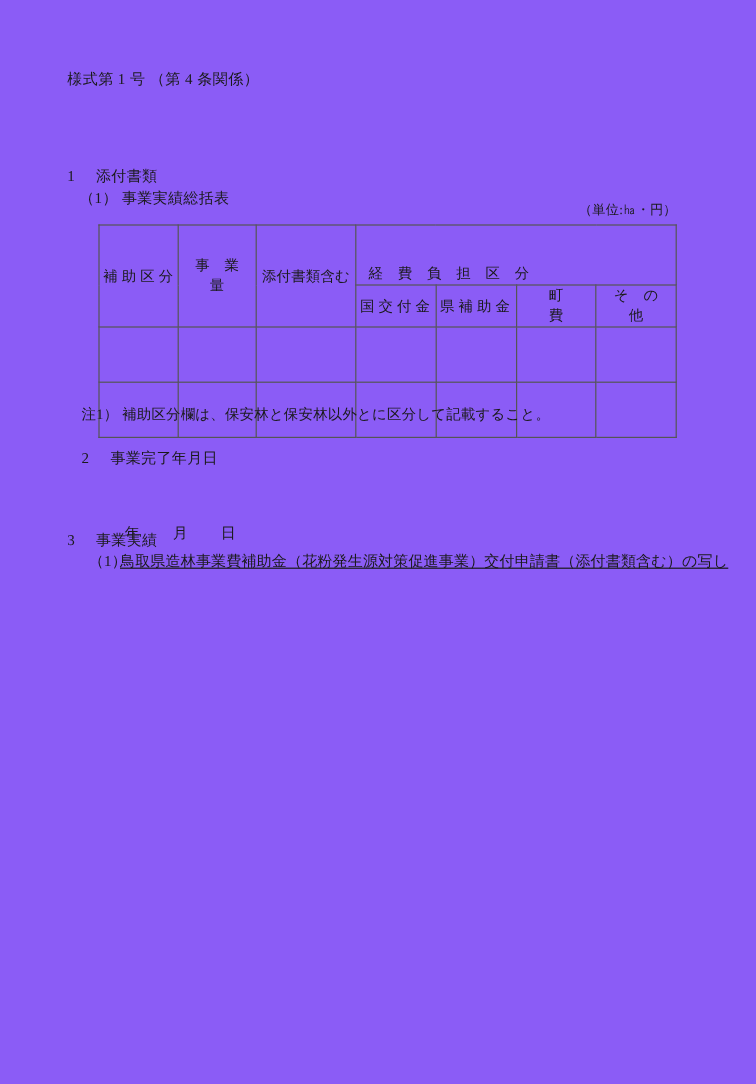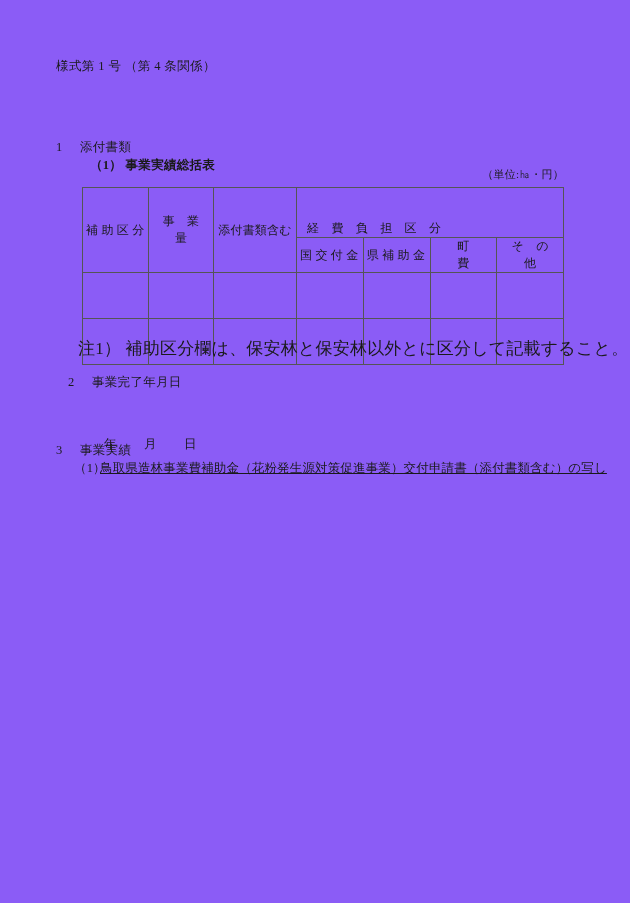--- a/index.html
+++ b/index.html
@@ -43,21 +43,21 @@
   }
 
   .sec-num {
     font-size: 12.5px;
     letter-spacing: 0.3px;
   }
 
   .sec1 { left: 56px; top: 139px; }
   .sec1 .num { display: inline-block; width: 24px; }
 
-  .sub1 { left: 90px; top: 157px; font-size: 12.5px; letter-spacing: 0.3px; font-weight: bold; }
+  .sub1 { left: 66px; top: 157px; font-size: 12.5px; letter-spacing: 0.3px; }
 
   .unit {
     right: 66px;
     top: 167px;
     font-size: 11px;
     letter-spacing: 0.2px;
     margin-left: 44px;
   }
 
   
@@ -98,23 +98,23 @@
   }
   .spread-wide {
     display: flex;
     justify-content: space-between;
     padding: 0 10px;
     margin-top: 32px;
   }
   .tight { padding: 0 3px; }
 
   .note {
-    left: 78px;
+    left: 68px;
     top: 337px;
-    font-size: 17px;
+    font-size: 12px;
     letter-spacing: 0.2px;
   }
 
   .sec2 { left: 68px; top: 374px; }
   .sec2 .num { display: inline-block; width: 24px; }
 
   .date-line {
     left: 104px;
     top: 404px;
     font-size: 12.5px;

